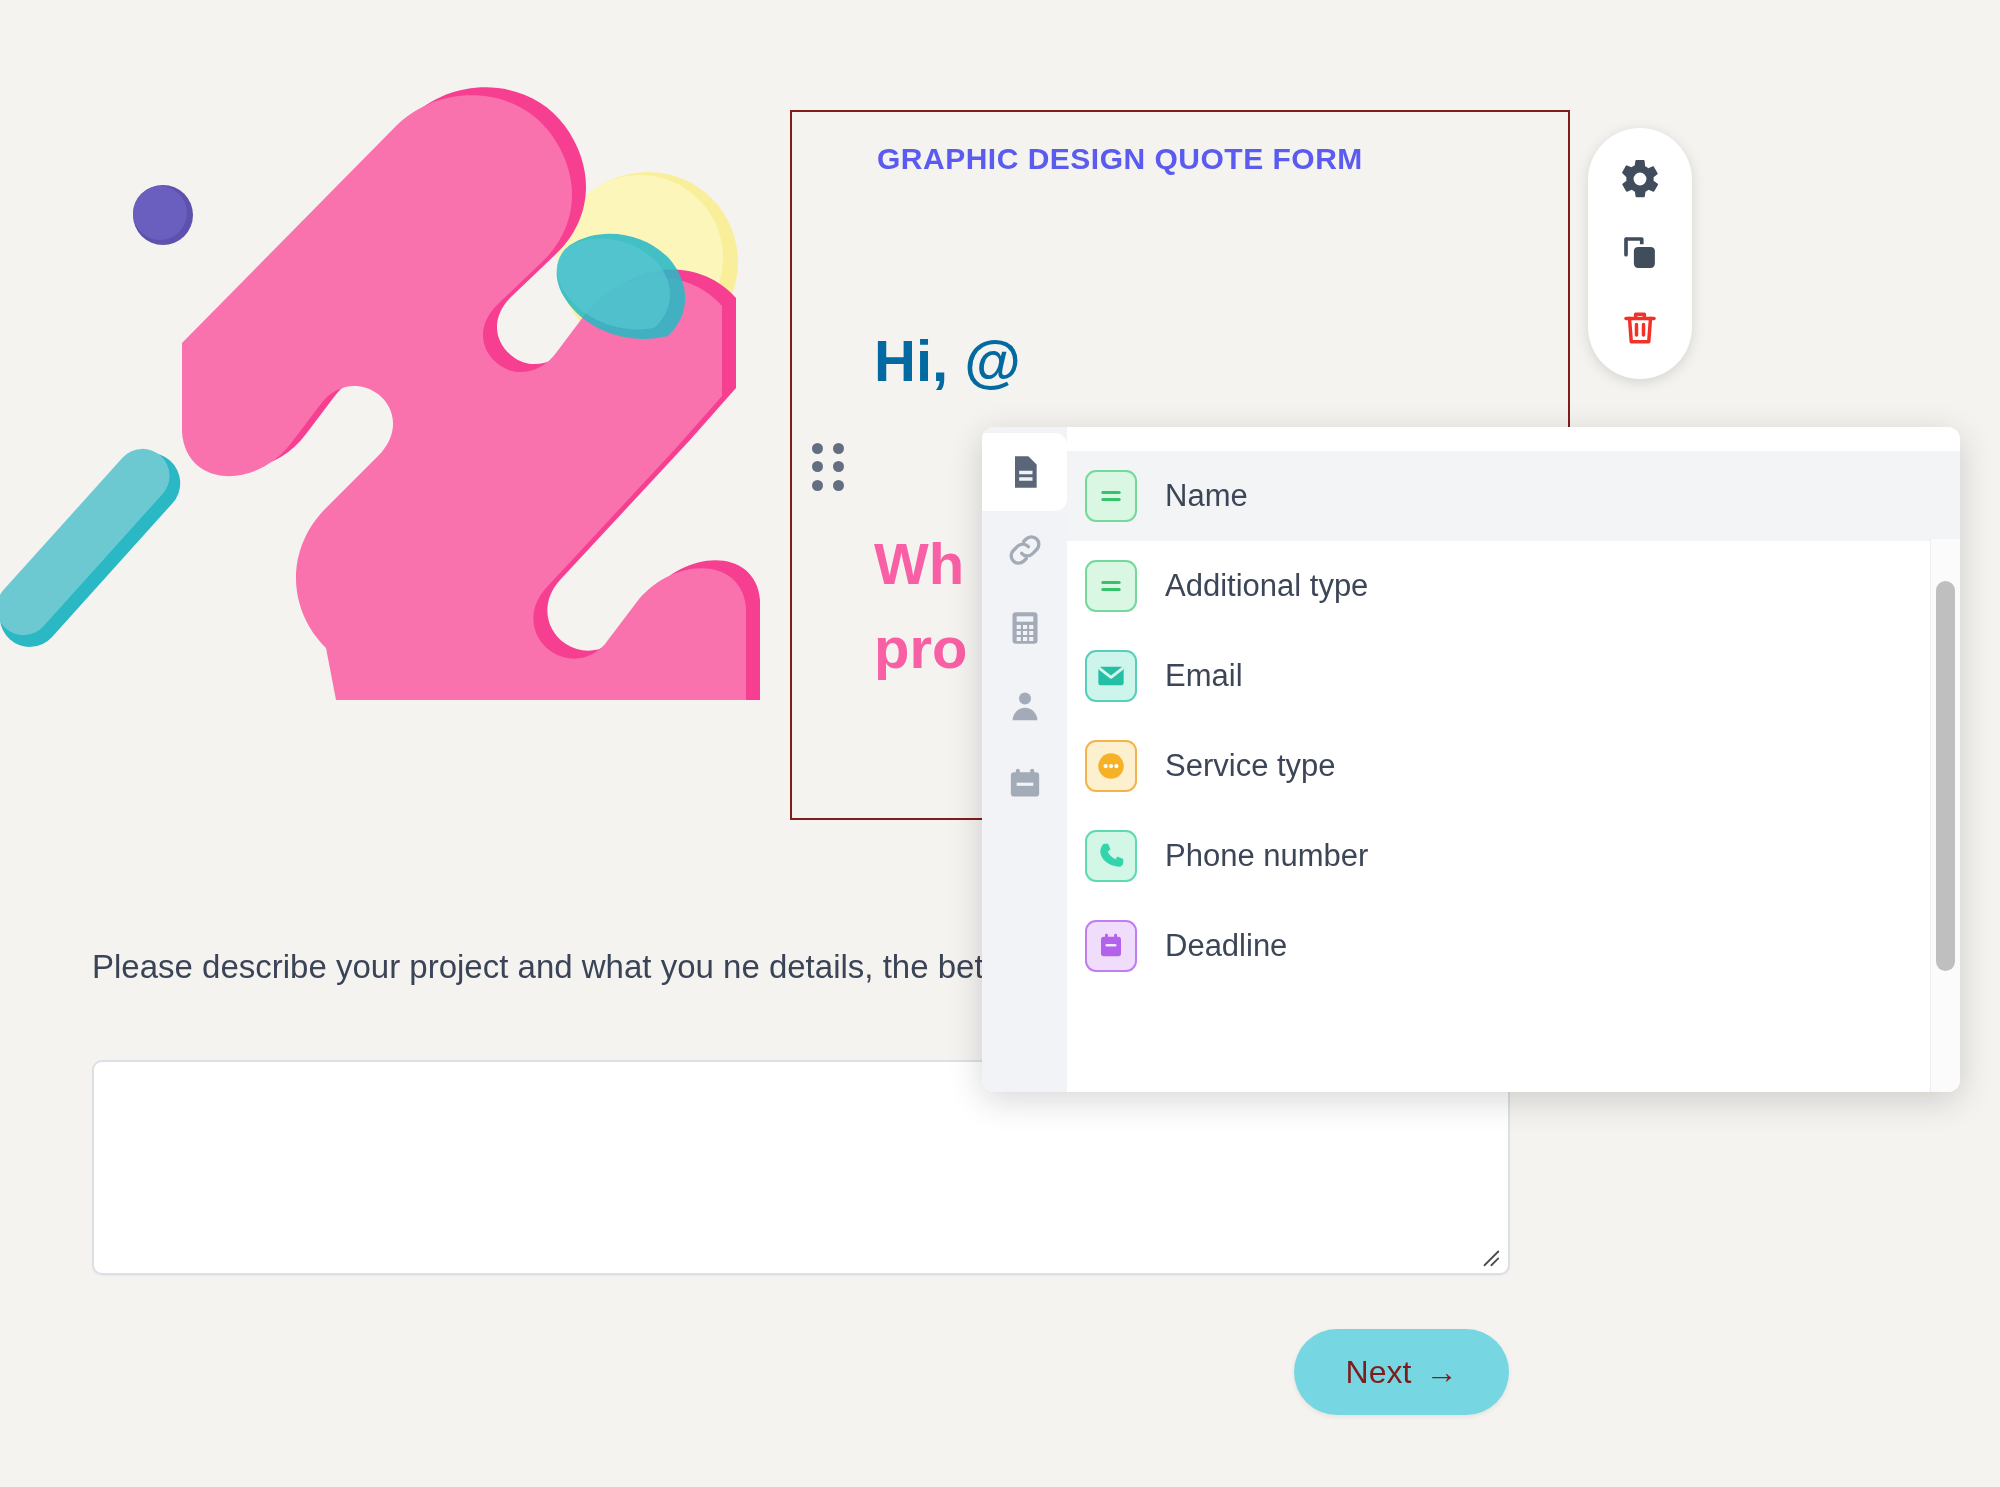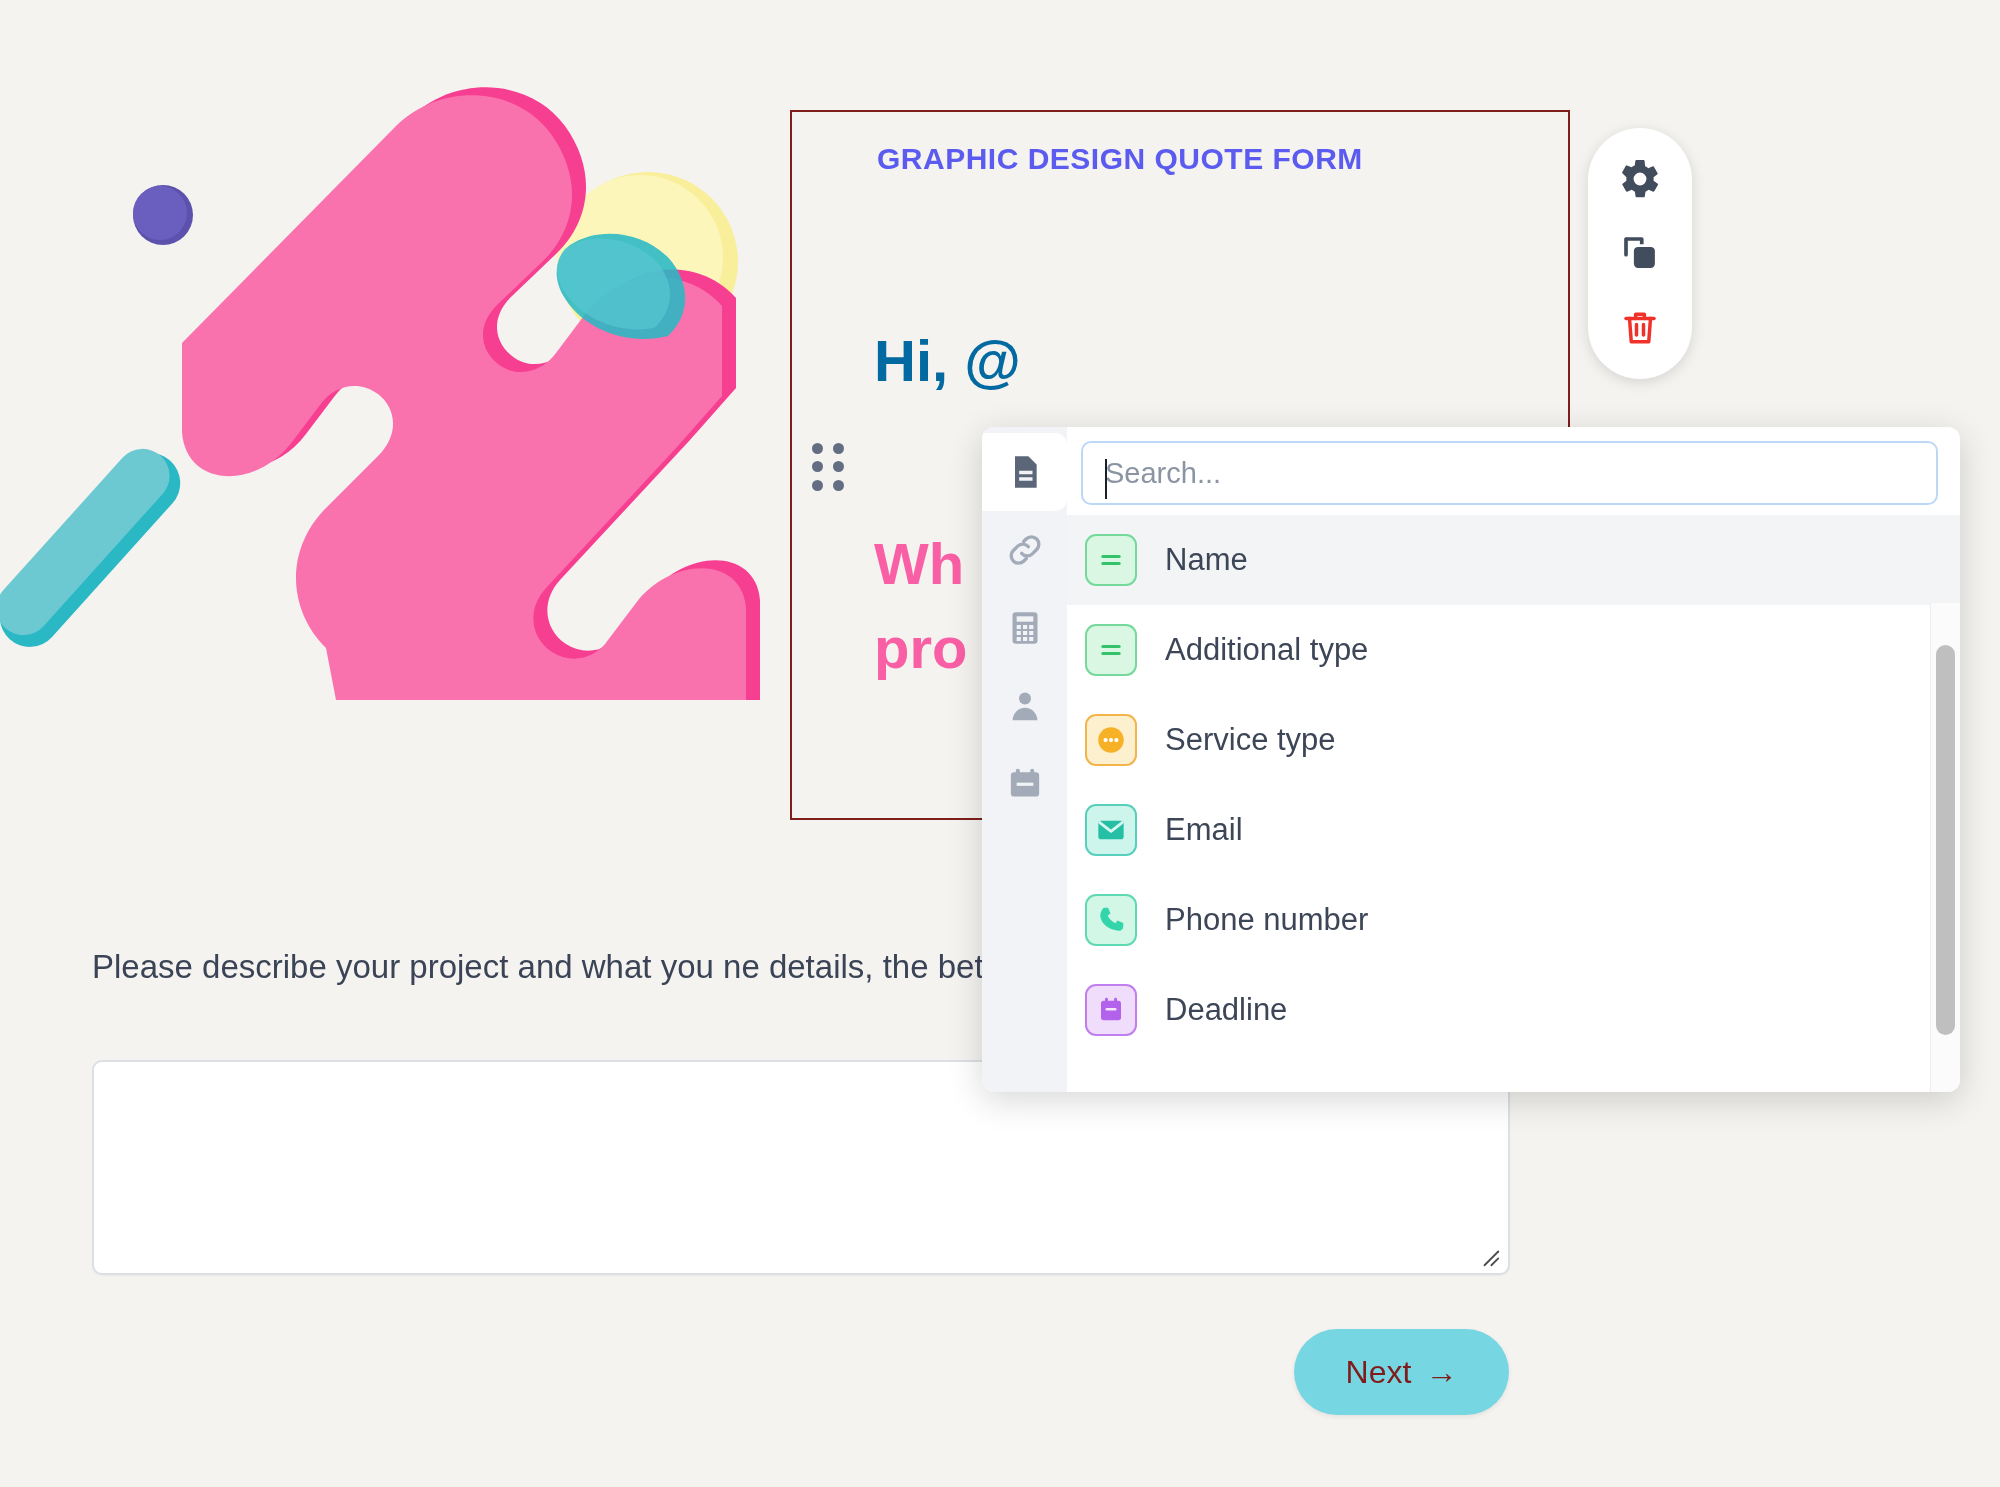--- a/index.html
+++ b/index.html
@@ -392,21 +392,20 @@
           <rect x="3.5" y="5" width="17" height="14.5" rx="2" fill="#a3abb8"></rect>
           <rect x="6.5" y="2.8" width="2.4" height="4" rx="1.2" fill="#a3abb8"></rect>
           <rect x="15.1" y="2.8" width="2.4" height="4" rx="1.2" fill="#a3abb8"></rect>
           <rect x="7" y="11.2" width="10" height="1.9" fill="#f1f3f6"></rect>
         </svg>
       </div>
     </div>
 
     <div class="panel-main">
       <div class="search-wrap">
-        <input class="search-input" type="text" placeholder="Search..." style="">
         <div class="caret"></div>
       </div>
 
       <div class="opt-list">
 
         <div class="opt sel">
           <div class="opt-ico ico-green">
             <svg width="28" height="28" viewBox="0 0 24 24">
               <g stroke="#34c26a" stroke-width="2.6" stroke-linecap="round">
                 <line x1="5" y1="9" x2="19" y2="9"></line>
@@ -420,47 +419,47 @@
         <div class="opt">
           <div class="opt-ico ico-green">
             <svg width="28" height="28" viewBox="0 0 24 24">
               <g stroke="#34c26a" stroke-width="2.6" stroke-linecap="round">
                 <line x1="5" y1="9" x2="19" y2="9"></line>
                   <line x1="5" y1="15" x2="19" y2="15"></line>
               </g>
             </svg>
           </div>
           <div class="opt-label">Additional type</div>
+        </div>
+
+        <div class="opt">
+          <div class="opt-ico ico-teal">
+            <svg width="32" height="32" viewBox="0 0 24 24">
+              <rect x="2.5" y="5" width="19" height="14" rx="2.2" fill="#25bfa5"></rect>
+              <path d="M3.6 6.4L12 13l8.4-6.6" fill="none" stroke="#d6f6ee" stroke-width="2.2" stroke-linecap="round" stroke-linejoin="round"></path>
+            </svg>
+          </div>
+          <div class="opt-label">Email</div>
         </div>
 
         <div class="opt">
           <div class="opt-ico ico-amber">
             <svg width="34" height="34" viewBox="0 0 24 24">
               <circle cx="12" cy="12" r="9" fill="#f7b127"></circle>
               <g fill="#fff">
                 <circle cx="8.2" cy="12" r="1.5"></circle>
                   <circle cx="12" cy="12" r="1.5"></circle>
                   <circle cx="15.8" cy="12" r="1.5"></circle>
               </g>
             </svg>
           </div>
           <div class="opt-label">Service type</div>
         </div>
 
         <div class="opt">
-          <div class="opt-ico ico-teal">
-            <svg width="32" height="32" viewBox="0 0 24 24">
-              <rect x="2.5" y="5" width="19" height="14" rx="2.2" fill="#25bfa5"></rect>
-              <path d="M3.6 6.4L12 13l8.4-6.6" fill="none" stroke="#d6f6ee" stroke-width="2.2" stroke-linecap="round" stroke-linejoin="round"></path>
-            </svg>
-          </div>
-          <div class="opt-label">Email</div>
-        </div>
-
-        <div class="opt">
           <div class="opt-ico ico-mint">
             <svg width="32" height="32" viewBox="0 0 24 24">
               <path fill="#34d5ab" d="M7.2 2.8h2.6l1.8 4.4-2.1 1.5a12 12 0 005.8 5.8l1.5-2.1 4.4 1.8v2.6c0 2-1.6 3.4-3.6 3.2C9.6 19.3 4.7 14.4 4 9.4 3.8 7.4 5.2 2.8 7.2 2.8z"></path>
             </svg>
           </div>
           <div class="opt-label">Phone number</div>
         </div>
 
         <div class="opt">
           <div class="opt-ico ico-purple">

